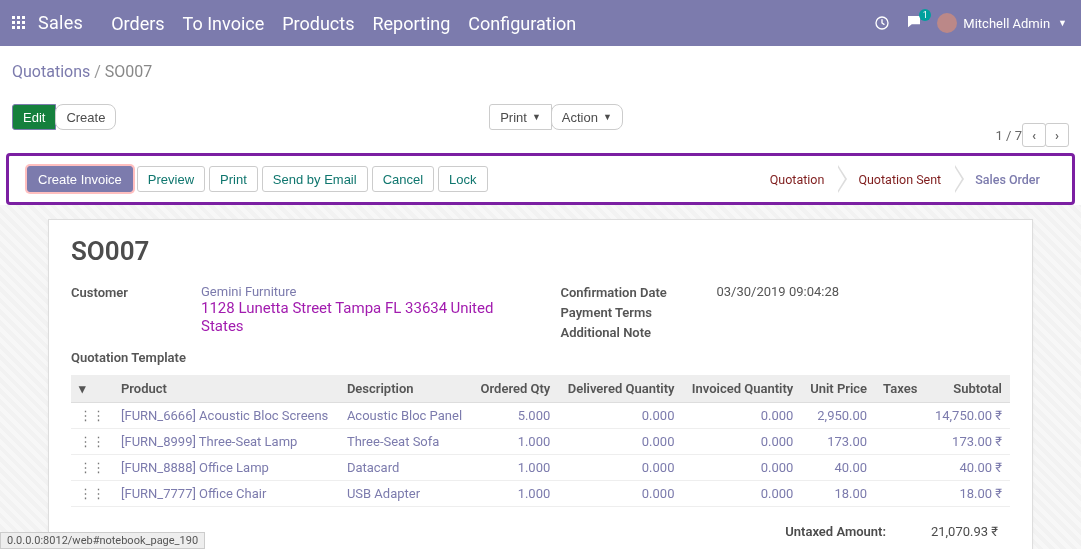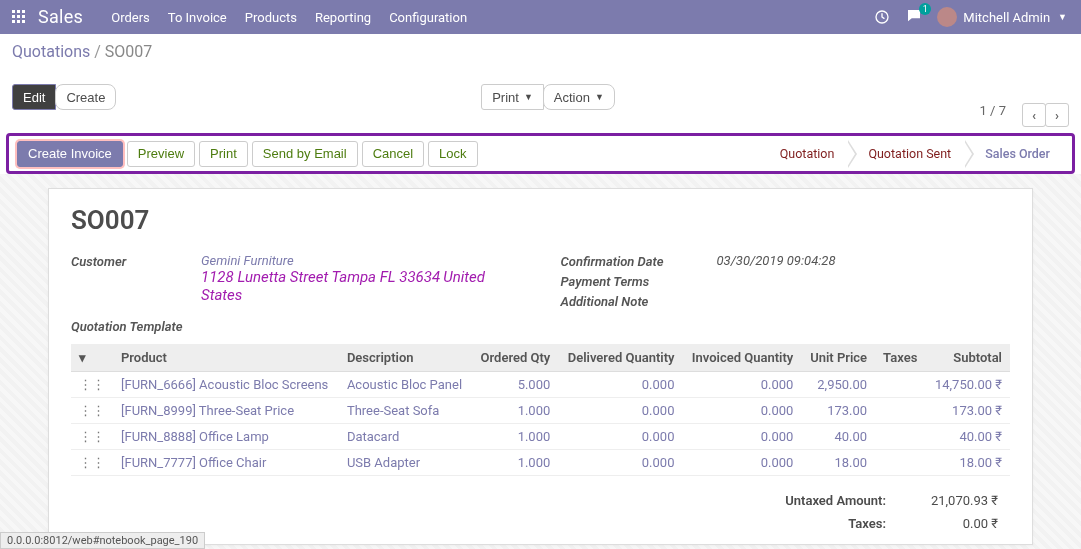--- a/index.html
+++ b/index.html
@@ -1,70 +1,70 @@
 <!DOCTYPE html>
 <html><head>
 <meta charset="utf-8">
 <style>
   * { box-sizing: border-box; margin:0; padding:0; }
   body { font-family: -apple-system, BlinkMacSystemFont, "Segoe UI", Roboto, Helvetica, Arial, sans-serif; font-size:13px; color:#4c4c4c; background:#fff; width:1081px; }
   a { color:#7c7bad; text-decoration:none; }
 
   
-  .topnav { display:flex; align-items:center; background:#7c7bad; color:#fff; height:34px; padding:0 4px; }
+  .topnav { display:flex; align-items:center; background:#7c7bad; color:#fff; height:46px; padding:0 4px; }
   .apps-icon { width:22px; height:22px; display:flex; align-items:center; justify-content:center; margin:0 8px 0 4px; }
   .apps-icon svg{ width:16px; height:16px; }
   .brand { font-size:18px; font-weight:400; margin-right:28px; letter-spacing:0.3px; color:#fff; margin-top:-2px;}
   .topnav .menu { display:flex; gap:18px; }
-  .topnav .menu a { color:#fff; font-size:13px; }
+  .topnav .menu a { color:#fff; font-size:18px; }
   .topnav .spacer{flex:1;}
   .topnav .right { display:flex; align-items:center; gap:14px; padding-right:10px;}
   .clock-icon, .chat-icon { width:18px; height:18px; display:flex; align-items:center; justify-content:center;}
   .chat-wrap{position:relative;}
   .badge { position:absolute; top:-4px; right:-8px; background:#00a09d; color:#fff; font-size:9px; border-radius:7px; min-width:12px; padding:0 3px; line-height:12px; text-align:center;}
   .avatar { width:20px; height:20px; border-radius:50%; background:#b88; display:inline-block; vertical-align:middle;}
   .userbox{display:flex; align-items:center; gap:6px; color:#fff; font-size:13px;}
   .caret{font-size:9px; margin-left:2px;}
 
   
   .ctrlrow { display:flex; align-items:center; padding:8px 12px 2px 12px; }
-  .breadcrumb { font-size:16px; color:#7c7bad; }
+  .breadcrumb { font-size:16px; color:#7c7bad;margin-top:8px; }
   .breadcrumb .sep{ color:#999; margin:0 4px;}
   .breadcrumb .cur{ color:#888;}
   .ctrlrow2{ display:flex; align-items:center; padding:4px 12px 6px 12px;}
   .btn { display:inline-flex; align-items:center; border:1px solid #ccc; background:#fff; padding:3px 10px; font-size:13px; color:#4c4c4c; border-radius:3px; cursor:pointer; height:26px;}
-  .btn.primary { background:#404040; border-color:#7c7bad; color:#fff;}
+  .btn.primary { background:#15803d; border-color:#7c7bad; color:#fff;}
   .btn.grpL{border-top-right-radius:0;border-bottom-right-radius:0;}
   .btn.grpR{border-top-left-radius:0;border-bottom-left-radius:0;margin-left:-1px;border-radius:8px;}
   .btn .ddarrow{font-size:9px; margin-left:5px;}
   .ctrlrow2 .mid{flex:1; display:flex; justify-content:center; gap:0;}
-  .pager{display:flex; align-items:flex-start; gap:16px; color:#666;margin-top:36px;}
+  .pager{display:flex; align-items:center; gap:0; color:#666;margin-top:36px;}
   .pagebtn{width:24px;height:24px;border:1px solid #ccc;border-radius:3px;display:flex;align-items:center;justify-content:center;background:#fff;cursor:pointer;font-size:13px; font-weight:bold;}
   .pagebtn + .pagebtn{margin-left:-1px;}
 
   
   .statusbar-wrap{ border:3px solid #7b1fa2; margin:0 6px; border-radius:4px; padding:0; }
-  .statusbar{ display:flex; align-items:center; padding:4px 8px; height:35px;}
+  .statusbar{ display:flex; align-items:center; padding:4px 18px; height:46px;}
   .statusbar .btns{display:flex; gap:4px;}
-  .sbtn{border:1px solid #ccc;background:#fff;padding:3px 10px;font-size:13px;border-radius:3px;cursor:pointer;color:#4d7c0f;height:26px;}
+  .sbtn{border:1px solid #ccc;background:#fff;padding:3px 10px;font-size:13px;border-radius:3px;cursor:pointer;color:#0f766e;height:26px;}
   .sbtn.highlight{background:#7c7bad;color:#fff;border-color:#7c7bad; box-shadow:0 0 0 2px rgba(255,0,0,.25);}
   .statusbar .flex{flex:1;}
   .stages{display:flex; align-items:center;}
   .stage{position:relative; padding:4px 14px 4px 20px; color:#7f1d1d; font-size:12.5px;}
   .stage:first-child{padding-left:12px;}
   .stage::after{content:""; position:absolute; right:-7px; top:50%; transform:translateY(-50%); width:0;height:0;border-top:13px solid transparent;border-bottom:13px solid transparent;border-left:8px solid #fff; z-index:2;}
   .stage::before{content:""; position:absolute; right:-9px; top:50%; transform:translateY(-50%); width:0;height:0;border-top:14px solid transparent;border-bottom:14px solid transparent;border-left:9px solid #ddd; z-index:1;}
   .stage:last-child::after,.stage:last-child::before{display:none;}
   .stage.active{color:#7c7bad; font-weight:500;}
 
   
   .sheetbg{ background:#f5f5f5; padding:14px 22px 4px 22px; background-image:repeating-linear-gradient(45deg,#f7f7f7,#f7f7f7 4px,#f2f2f2 4px,#f2f2f2 8px);}
   .sheet{ background:#fff; border:1px solid #ddd; margin:0 26px; padding:16px 22px 8px 22px; box-shadow:0 1px 3px rgba(0,0,0,.04);}
   .title { font-size:26px; font-weight:600; color:#4c4c4c; margin-bottom:18px;}
-  .formgrid{display:flex; gap:40px;font-style:italic;}
+  .formgrid{display:flex; gap:40px;}
   .col{flex:1; min-width:0;}
   .fr{display:flex; margin-bottom:4px; align-items:flex-start;}
   .fr .lbl{width:130px; font-weight:600; color:#555; padding-top:1px; font-size:13px;}
   .fr .val{flex:1; color:#555;}
   .fr .val a{display:block;}
   .fr .val .sub{color:#a21caf; font-size:15px;}
 
   
   .tabs{display:flex; gap:18px; border-bottom:1px solid #ddd; margin-top:18px;}
   .tab{padding:8px 6px; font-size:13px; color:#7c7bad; cursor:pointer; margin-bottom:-1px;border:1px solid transparent; border-bottom:none;}
@@ -241,21 +241,21 @@
             <td><a href="#">Acoustic Bloc Panel</a></td>
             <td class="r"><a href="#">5.000</a></td>
             <td class="r"><a href="#">0.000</a></td>
             <td class="r"><a href="#">0.000</a></td>
             <td class="r"><a href="#">2,950.00</a></td>
             <td></td>
             <td class="r"><a href="#">14,750.00 ₹</a></td>
           </tr>
           <tr>
             <td class="handle">⋮⋮</td>
-            <td><a href="#">[FURN_8999] Three-Seat Price</a></td>
+            <td><a href="#">[FURN_8999] Three-Seat Lamp</a></td>
             <td><a href="#">Three-Seat Sofa</a></td>
             <td class="r"><a href="#">1.000</a></td>
             <td class="r"><a href="#">0.000</a></td>
             <td class="r"><a href="#">0.000</a></td>
             <td class="r"><a href="#">173.00</a></td>
             <td></td>
             <td class="r"><a href="#">173.00 ₹</a></td>
           </tr>
           <tr>
             <td class="handle">⋮⋮</td>

